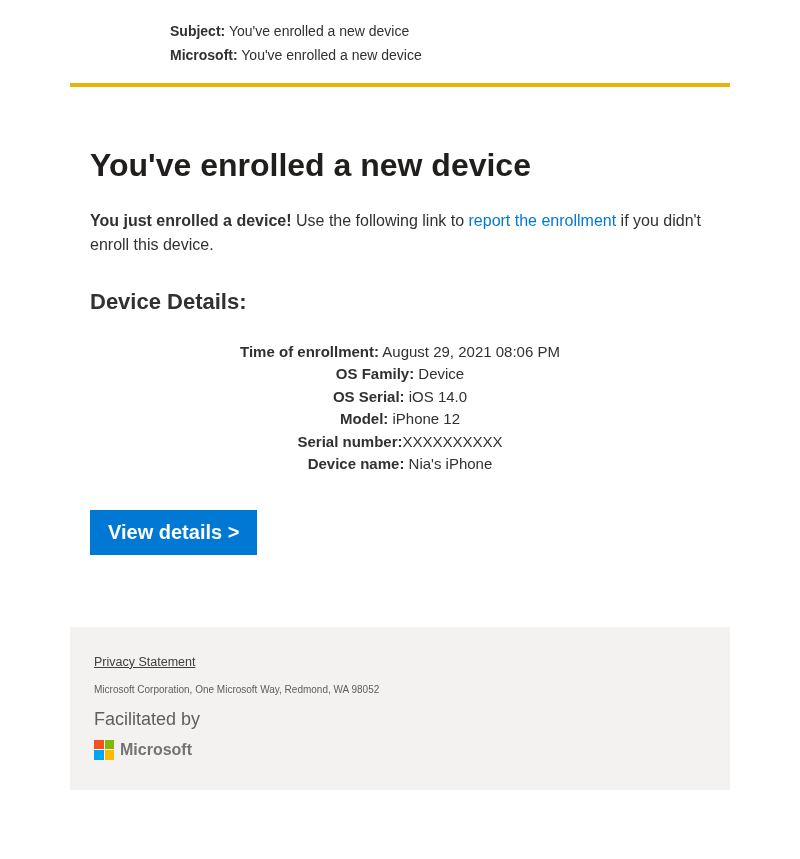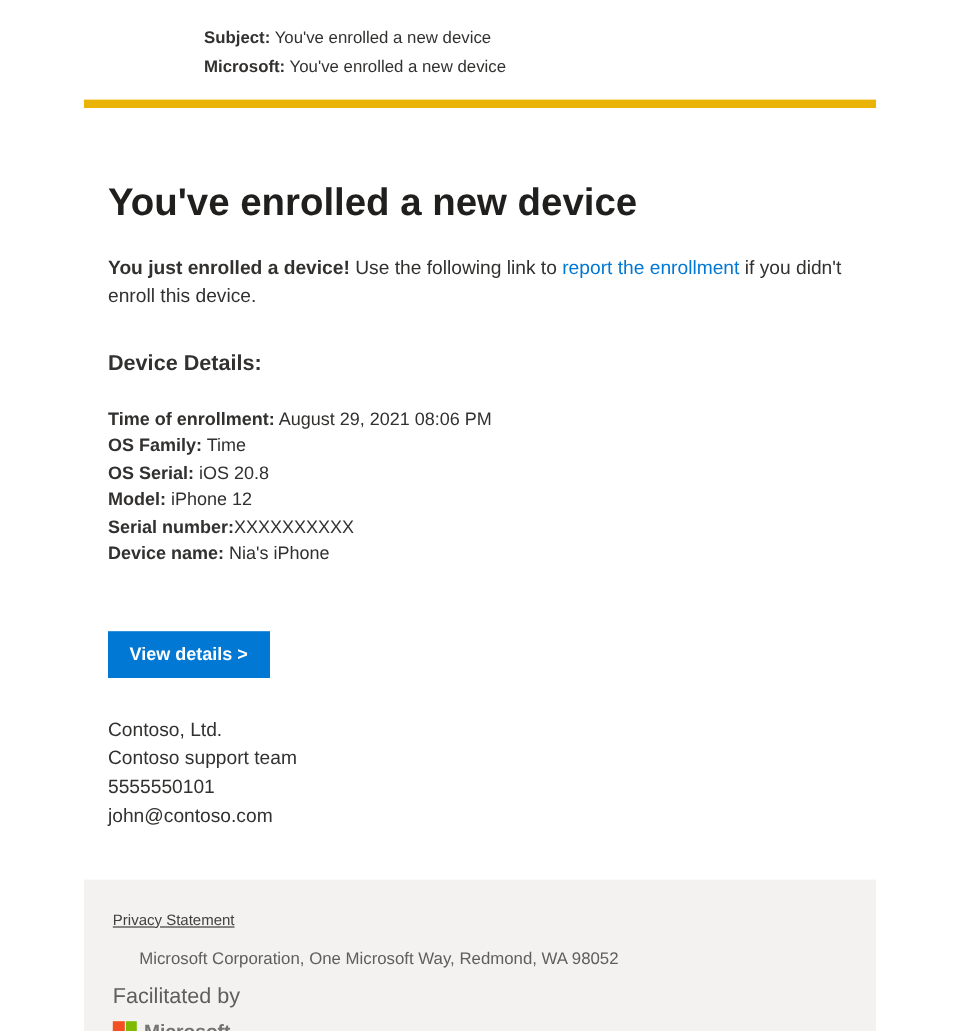--- a/index.html
+++ b/index.html
@@ -8,21 +8,21 @@
       padding: 0;
     }
     body {
       font-family: "Segoe UI", -apple-system, BlinkMacSystemFont, sans-serif;
       color: #323130;
       background: #fff;
       width: 800px;
     }
     .meta-header {
       padding: 20px 100px 15px 100px;
-      border-bottom: 7px solid #eab308;
+      border-bottom: 4px solid #eab308;
       margin: 0 70px;
     }
     .meta-row {
       font-size: 14px;
       line-height: 1.7;
     }
     .meta-row strong {
       font-weight: 600;
     }
     .main-content {
@@ -41,40 +41,41 @@
       color: #323130;
     }
     .intro strong {
       font-weight: 600;
     }
     .intro a {
       color: #0078d4;
       text-decoration: none;
     }
     .section-heading {
-      font-size: 18px;
+      font-size: 22px;
       font-weight: 600;
       margin-bottom: 26px;
     }
     .details-list {
-      margin-bottom: 52px;
+      margin-bottom: 34px;
+      text-align: center;
     }
     .details-row {
       font-size: 15px;
       line-height: 1.5;
       color: #323130;
     }
     .details-row strong {
       font-weight: 600;
     }
     .cta-button {
       display: inline-block;
       background: #0078d4;
       color: #fff;
-      font-size: 15px;
+      font-size: 20px;
       font-weight: 600;
       border: none;
       padding: 11px 18px;
       cursor: pointer;
       margin-bottom: 32px;
       text-align: center;
     }
     .contact-block {
       font-size: 16px;
       line-height: 1.5;
@@ -84,24 +85,23 @@
       background: #f3f2f1;
       padding: 25px 24px 30px 24px;
       margin: 0 70px;
     }
     .footer-link {
       font-size: 12.5px;
       color: #404040;
       text-decoration: underline;
     }
     .footer-address {
-      font-size: 14px;
+      font-size: 10px;
       color: #605e5c;
       margin-top: 14px;
-      margin-left: 22px;
     }
     .footer-facilitated {
       font-size: 18px;
       color: #605e5c;
       margin-top: 14px;
       margin-bottom: 10px;
     }
     .ms-logo {
       display: flex;
       align-items: center;
@@ -146,44 +146,38 @@
     <strong>You just enrolled a device!</strong><span> Use the following link to </span><a href="#">report the enrollment</a><span> if you didn't enroll this device.</span>
   </p>
 
   <h2 class="section-heading">Device Details:</h2>
 
   <div class="details-list">
     <div class="details-row">
       <strong>Time of enrollment:</strong><span> August 29, 2021 08:06 PM</span>
     </div>
     <div class="details-row">
-      <strong>OS Family:</strong><span> Time</span>
+      <strong>OS Family:</strong><span> Device</span>
     </div>
     <div class="details-row">
-      <strong>OS Serial:</strong><span> iOS 20.8</span>
+      <strong>OS Serial:</strong><span> iOS 14.0</span>
     </div>
     <div class="details-row">
       <strong>Model:</strong><span> iPhone 12</span>
     </div>
     <div class="details-row">
       <strong>Serial number:</strong><span>XXXXXXXXXX</span>
     </div>
     <div class="details-row">
       <strong>Device name:</strong><span> Nia's iPhone</span>
     </div>
   </div>
 
   <button class="cta-button">View details  &gt;</button>
 
-  <div class="contact-block">
-    <div>Contoso, Ltd.</div>
-    <div>Contoso support team</div>
-    <div>5555550101</div>
-    <div>john@contoso.com</div>
-  </div>
 </div>
 
 <div class="footer">
   <a href="#" class="footer-link">Privacy Statement</a>
   <div class="footer-address">Microsoft Corporation, One Microsoft Way, Redmond, WA 98052</div>
   <div class="footer-facilitated">Facilitated by</div>
   <div class="ms-logo">
     <div class="ms-squares">
       <div class="sq-r"></div>
       <div class="sq-g"></div>

